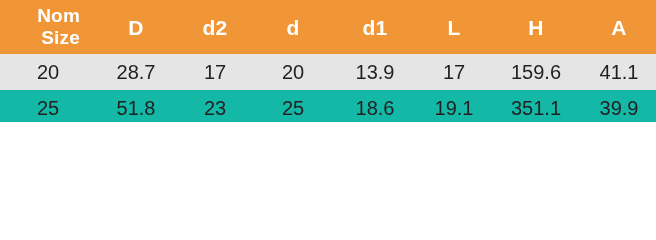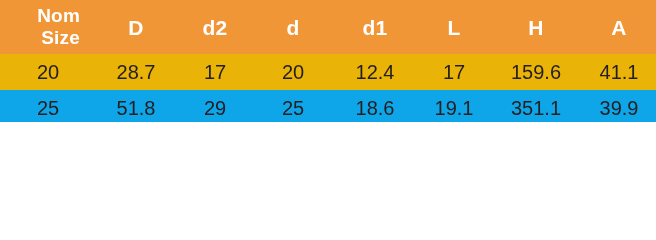--- a/index.html
+++ b/index.html
@@ -53,22 +53,22 @@
 
   tbody td {
     text-align: center;
     font-size: 20px;
     color: #231f20;
     padding: 0;
     height: 36px;
     vertical-align: middle;
     font-weight: normal;
   }
-  tbody tr.row-odd  { background: #eab308; padding-left: 32px; }
-  tbody tr.row-even { background: #0ea5e9; }
+  tbody tr.row-odd  { background: #e5e5e5; padding-left: 32px; }
+  tbody tr.row-even { background: #14b8a6; }
   tbody tr.row-even td { height: 36px; }
 </style>
 </head>
 <body>
 
 <table id="spec-table">
   <colgroup>
     <col class="c-nom">
       <col class="c-d">
       <col class="c-d2">
@@ -92,29 +92,29 @@
       <th>H</th>
       <th>A</th>
     </tr>
   </thead>
   <tbody>
     <tr class="row-odd">
       <td>20</td>
       <td>28.7</td>
       <td>17</td>
       <td>20</td>
-      <td>12.4</td>
+      <td>13.9</td>
       <td>17</td>
       <td>159.6</td>
       <td>41.1</td>
     </tr>
     <tr class="row-even">
       <td>25</td>
       <td>51.8</td>
-      <td>29</td>
+      <td>23</td>
       <td>25</td>
       <td>18.6</td>
       <td>19.1</td>
       <td>351.1</td>
       <td>39.9</td>
     </tr>
   </tbody>
 </table>
 
 </body></html>

